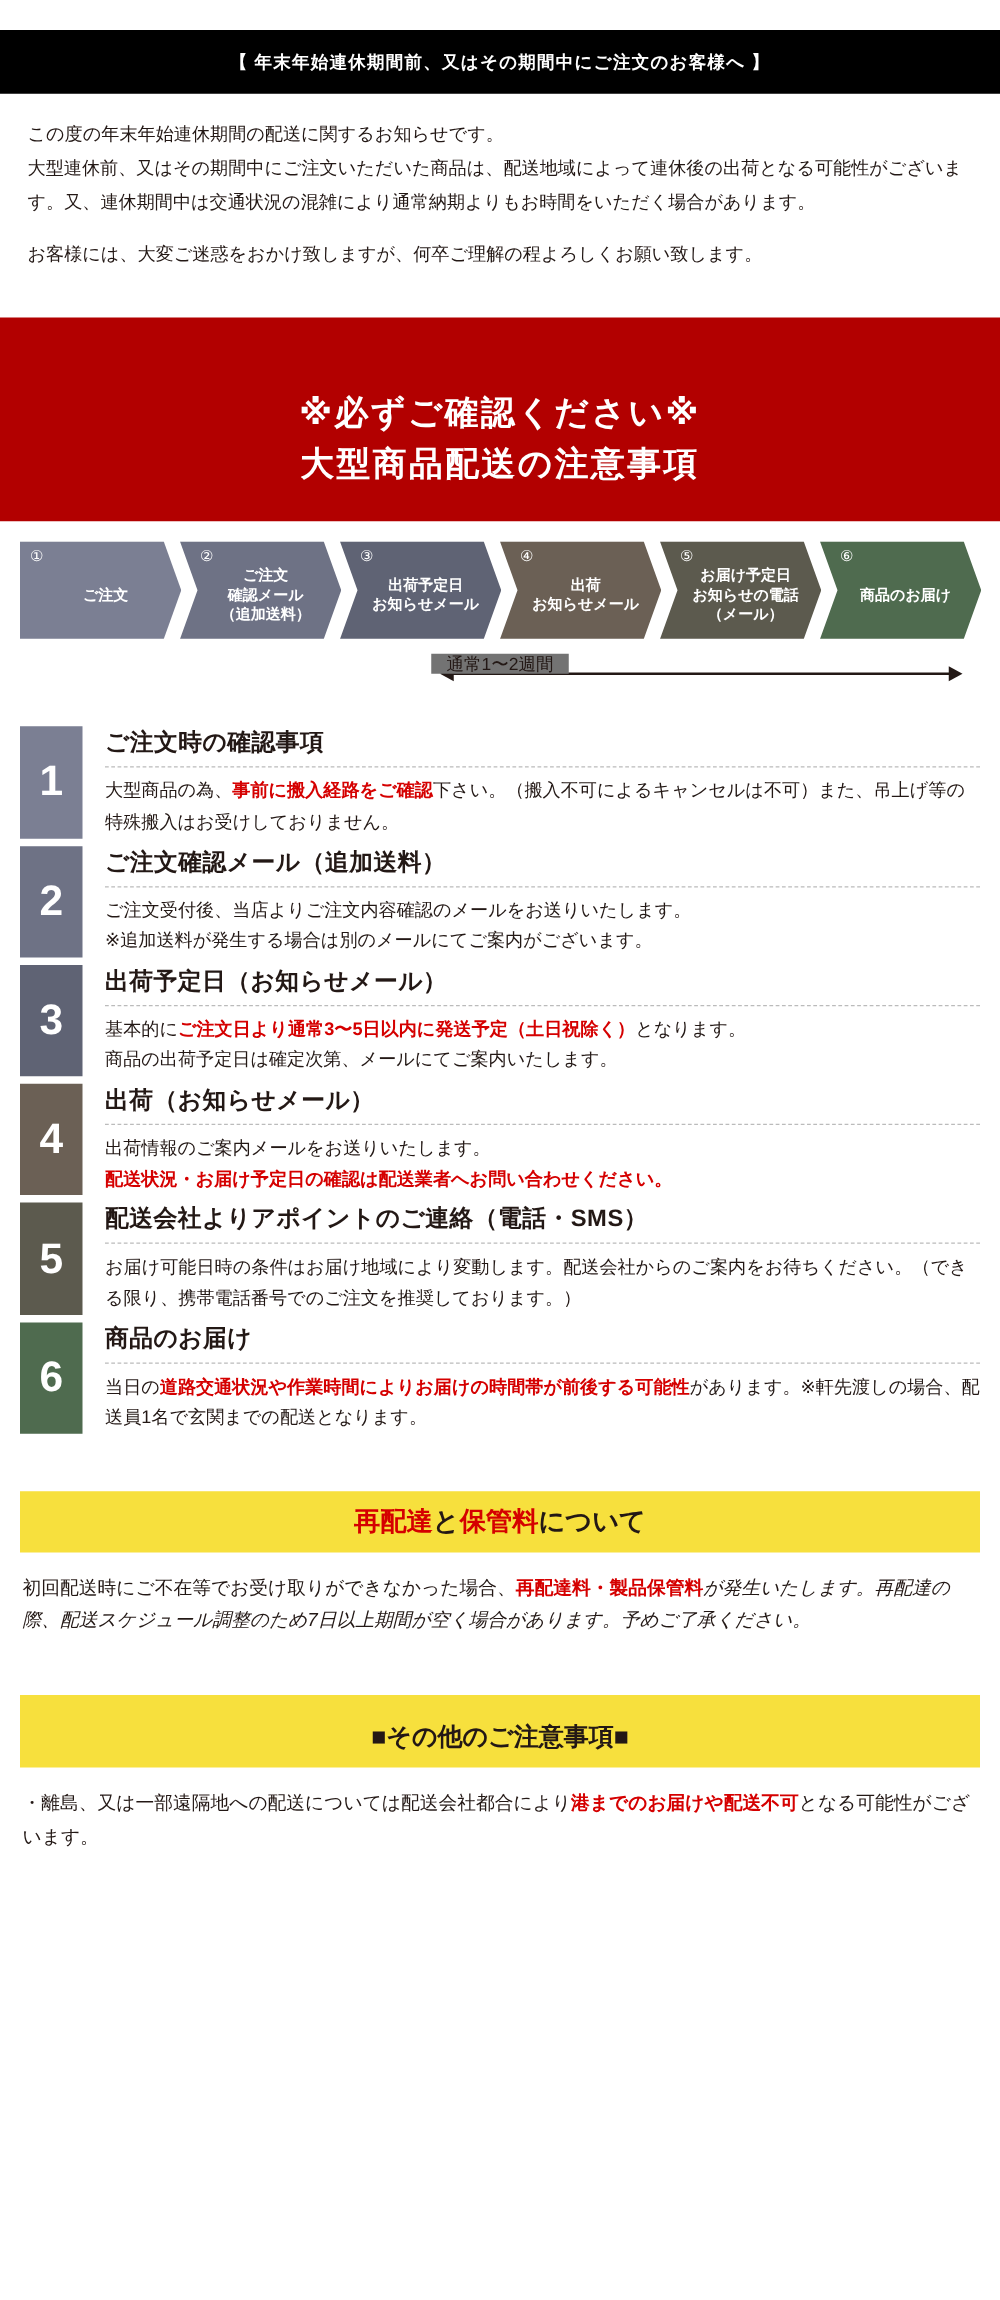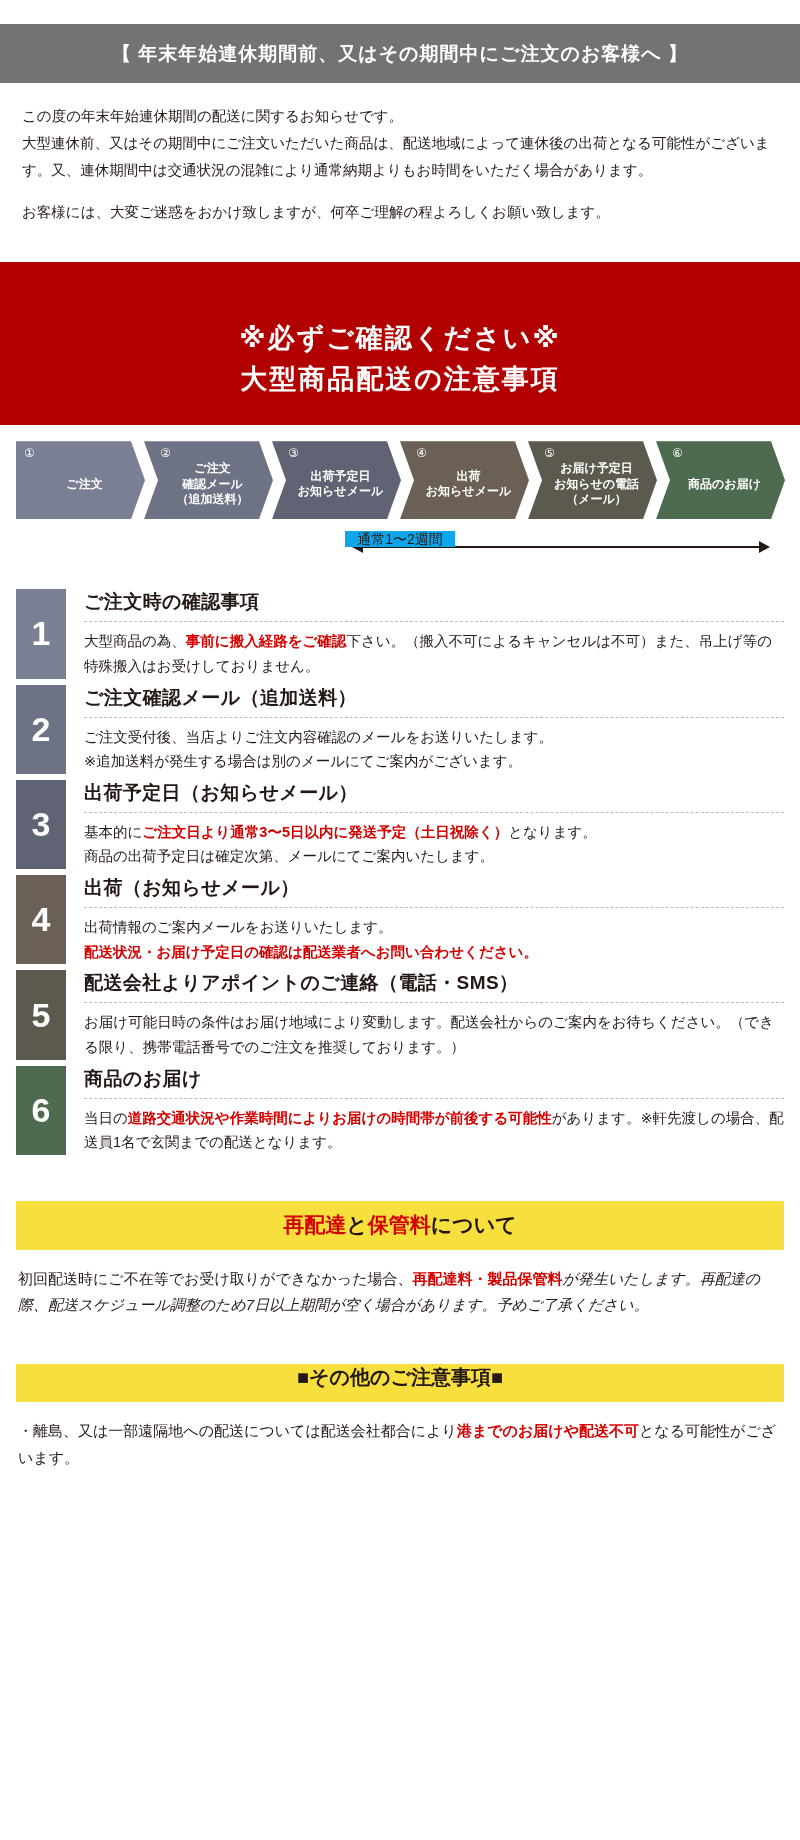--- a/index.html
+++ b/index.html
@@ -7,25 +7,25 @@
   body {
     width:800px;
     background:#ffffff;
     font-family:"Liberation Sans","DejaVu Sans",sans-serif;
     color:#231815;
   }
   .page { width:800px; position:relative; padding:0 0 40px 0; }
 
   
   .notice-band {
-    background:#737373;
-    color:#ffffff;
-    text-align:center;
-    font-weight:bold;
-    font-size:19px;
+    background:#000000;
+    color:#ffffff;
+    text-align:center;
+    font-weight:bold;
+    font-size:14px;
     letter-spacing:1px;
     padding:17px 0 16px;
     margin:24px 0 0 0;
   }
   .notice-body {
     padding:20px 22px 6px 22px;
     font-size:14.5px;
     line-height:1.85;
     color:#231815;
   }
@@ -97,21 +97,21 @@
   .duration .line:before { left:-10px; border-right:11px solid #231815; }
   .duration .line:after { right:-10px; border-left:11px solid #231815; }
   .duration .label {
     position:absolute;
     left:0; right:0;
     top:0;
     text-align:center;
     font-size:14px;
     background:transparent;
   }
-  .duration .label span { background:#0ea5e9; padding:0 12px; }
+  .duration .label span { background:#737373; padding:0 12px; }
 
   
   .rows { margin:26px 16px 0 16px; }
   .row { display:flex; align-items:stretch; margin-bottom:6px; }
   .row .badge {
     width:50px;
     min-height:86px;
     color:#ffffff;
     font-size:34px;
     font-weight:bold;
@@ -145,21 +145,21 @@
     padding:16px 18px 0 18px;
     font-size:15px;
     line-height:1.75;
   }
 
   .yellow-head2 {
     background:#f7e03d;
     text-align:center;
     font-size:20px;
     font-weight:bold;
-    padding:0 0 11px;
+    padding:20px 0 11px;
     margin:46px 16px 0 16px;
   }
   .yellow-body2 {
     padding:16px 18px 0 18px;
     font-size:15px;
     line-height:1.75;
   }
 </style>
 </head>
 <body>

